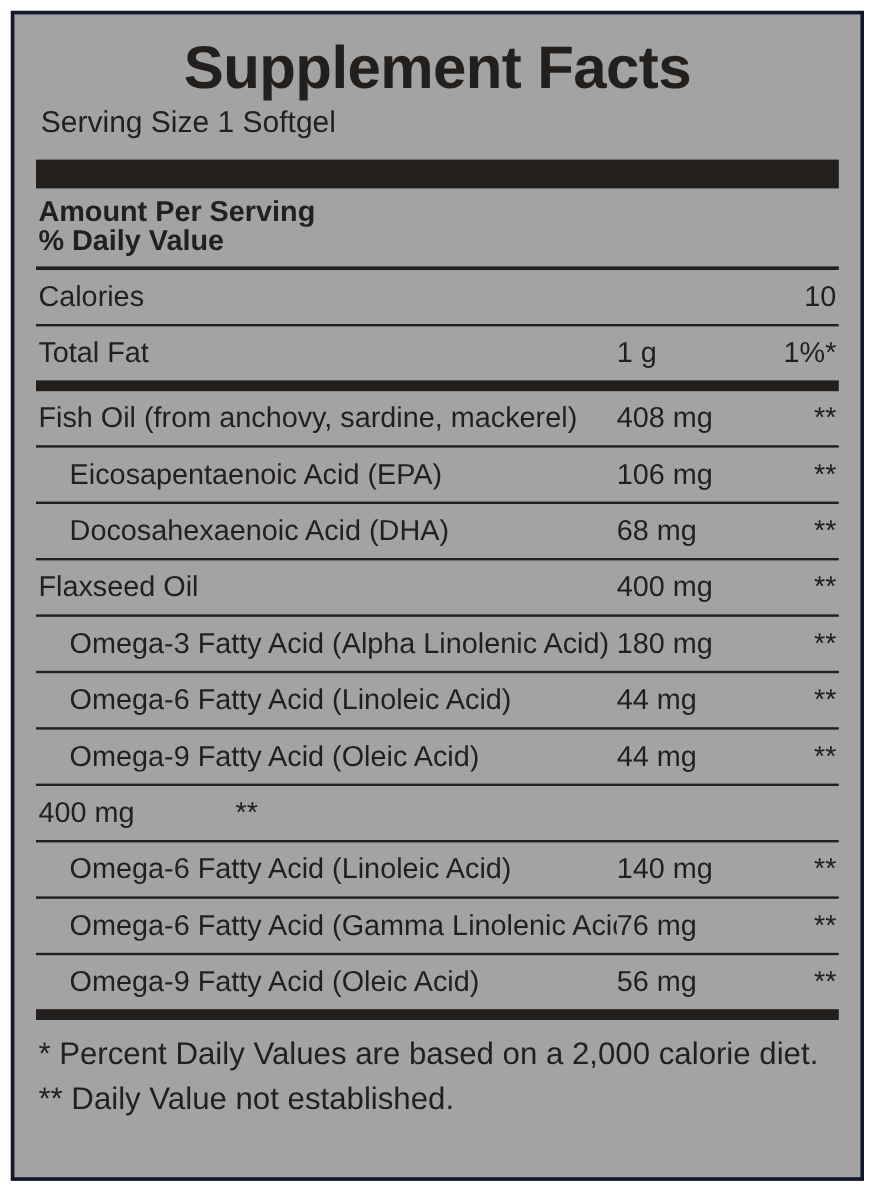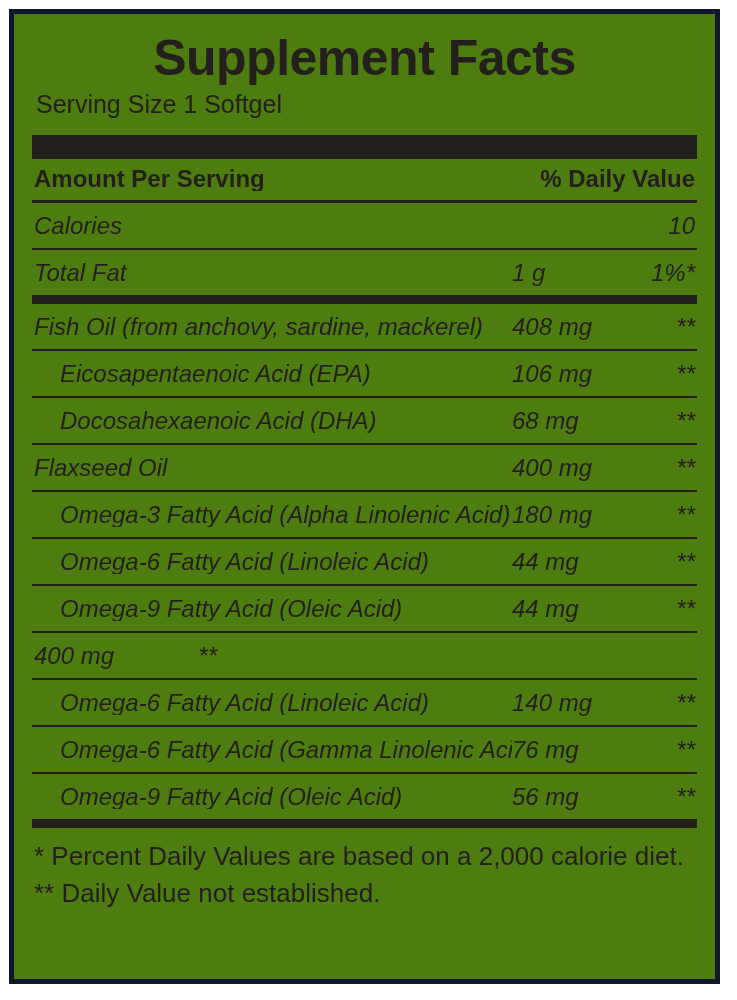--- a/index.html
+++ b/index.html
@@ -14,22 +14,22 @@
     color: #231f1d;
     position: relative;
     overflow: hidden;
   }
   .panel {
     position: absolute;
     left: 9px;
     top: 9px;
     width: 711px;
     height: 975px;
-    border: 5px solid #0f172a;
-    background: #4d7c0f;
+    border: 3px solid #0f172a;
+    background: #a3a3a3;
     box-sizing: border-box;
   }
   .inner {
     position: absolute;
     left: 18px;
     right: 18px;
     top: 12px;
     bottom: 10px;
   }
   .title {
@@ -83,29 +83,29 @@
   }
   .row .dv {
     flex: 0 0 auto;
     text-align: right;
     width: 78px;
     white-space: nowrap;
   }
   .header-row {
     font-weight: bold;
     padding: 8px 2px 9px 2px;
+    flex-direction: column;
   }
   .header-row .dvhead {
     flex: 0 0 auto;
     text-align: center;
     white-space: nowrap;
   }
   .data-row {
     padding: 11px 2px 10px 2px;
-    font-style: italic;
   }
   .indent1 .name {
     padding-left: 26px;
   }
   .footnotes {
     font-size: 26px;
     line-height: 1.45;
     padding: 10px 2px 0 2px;
   }
   .footnotes div {

